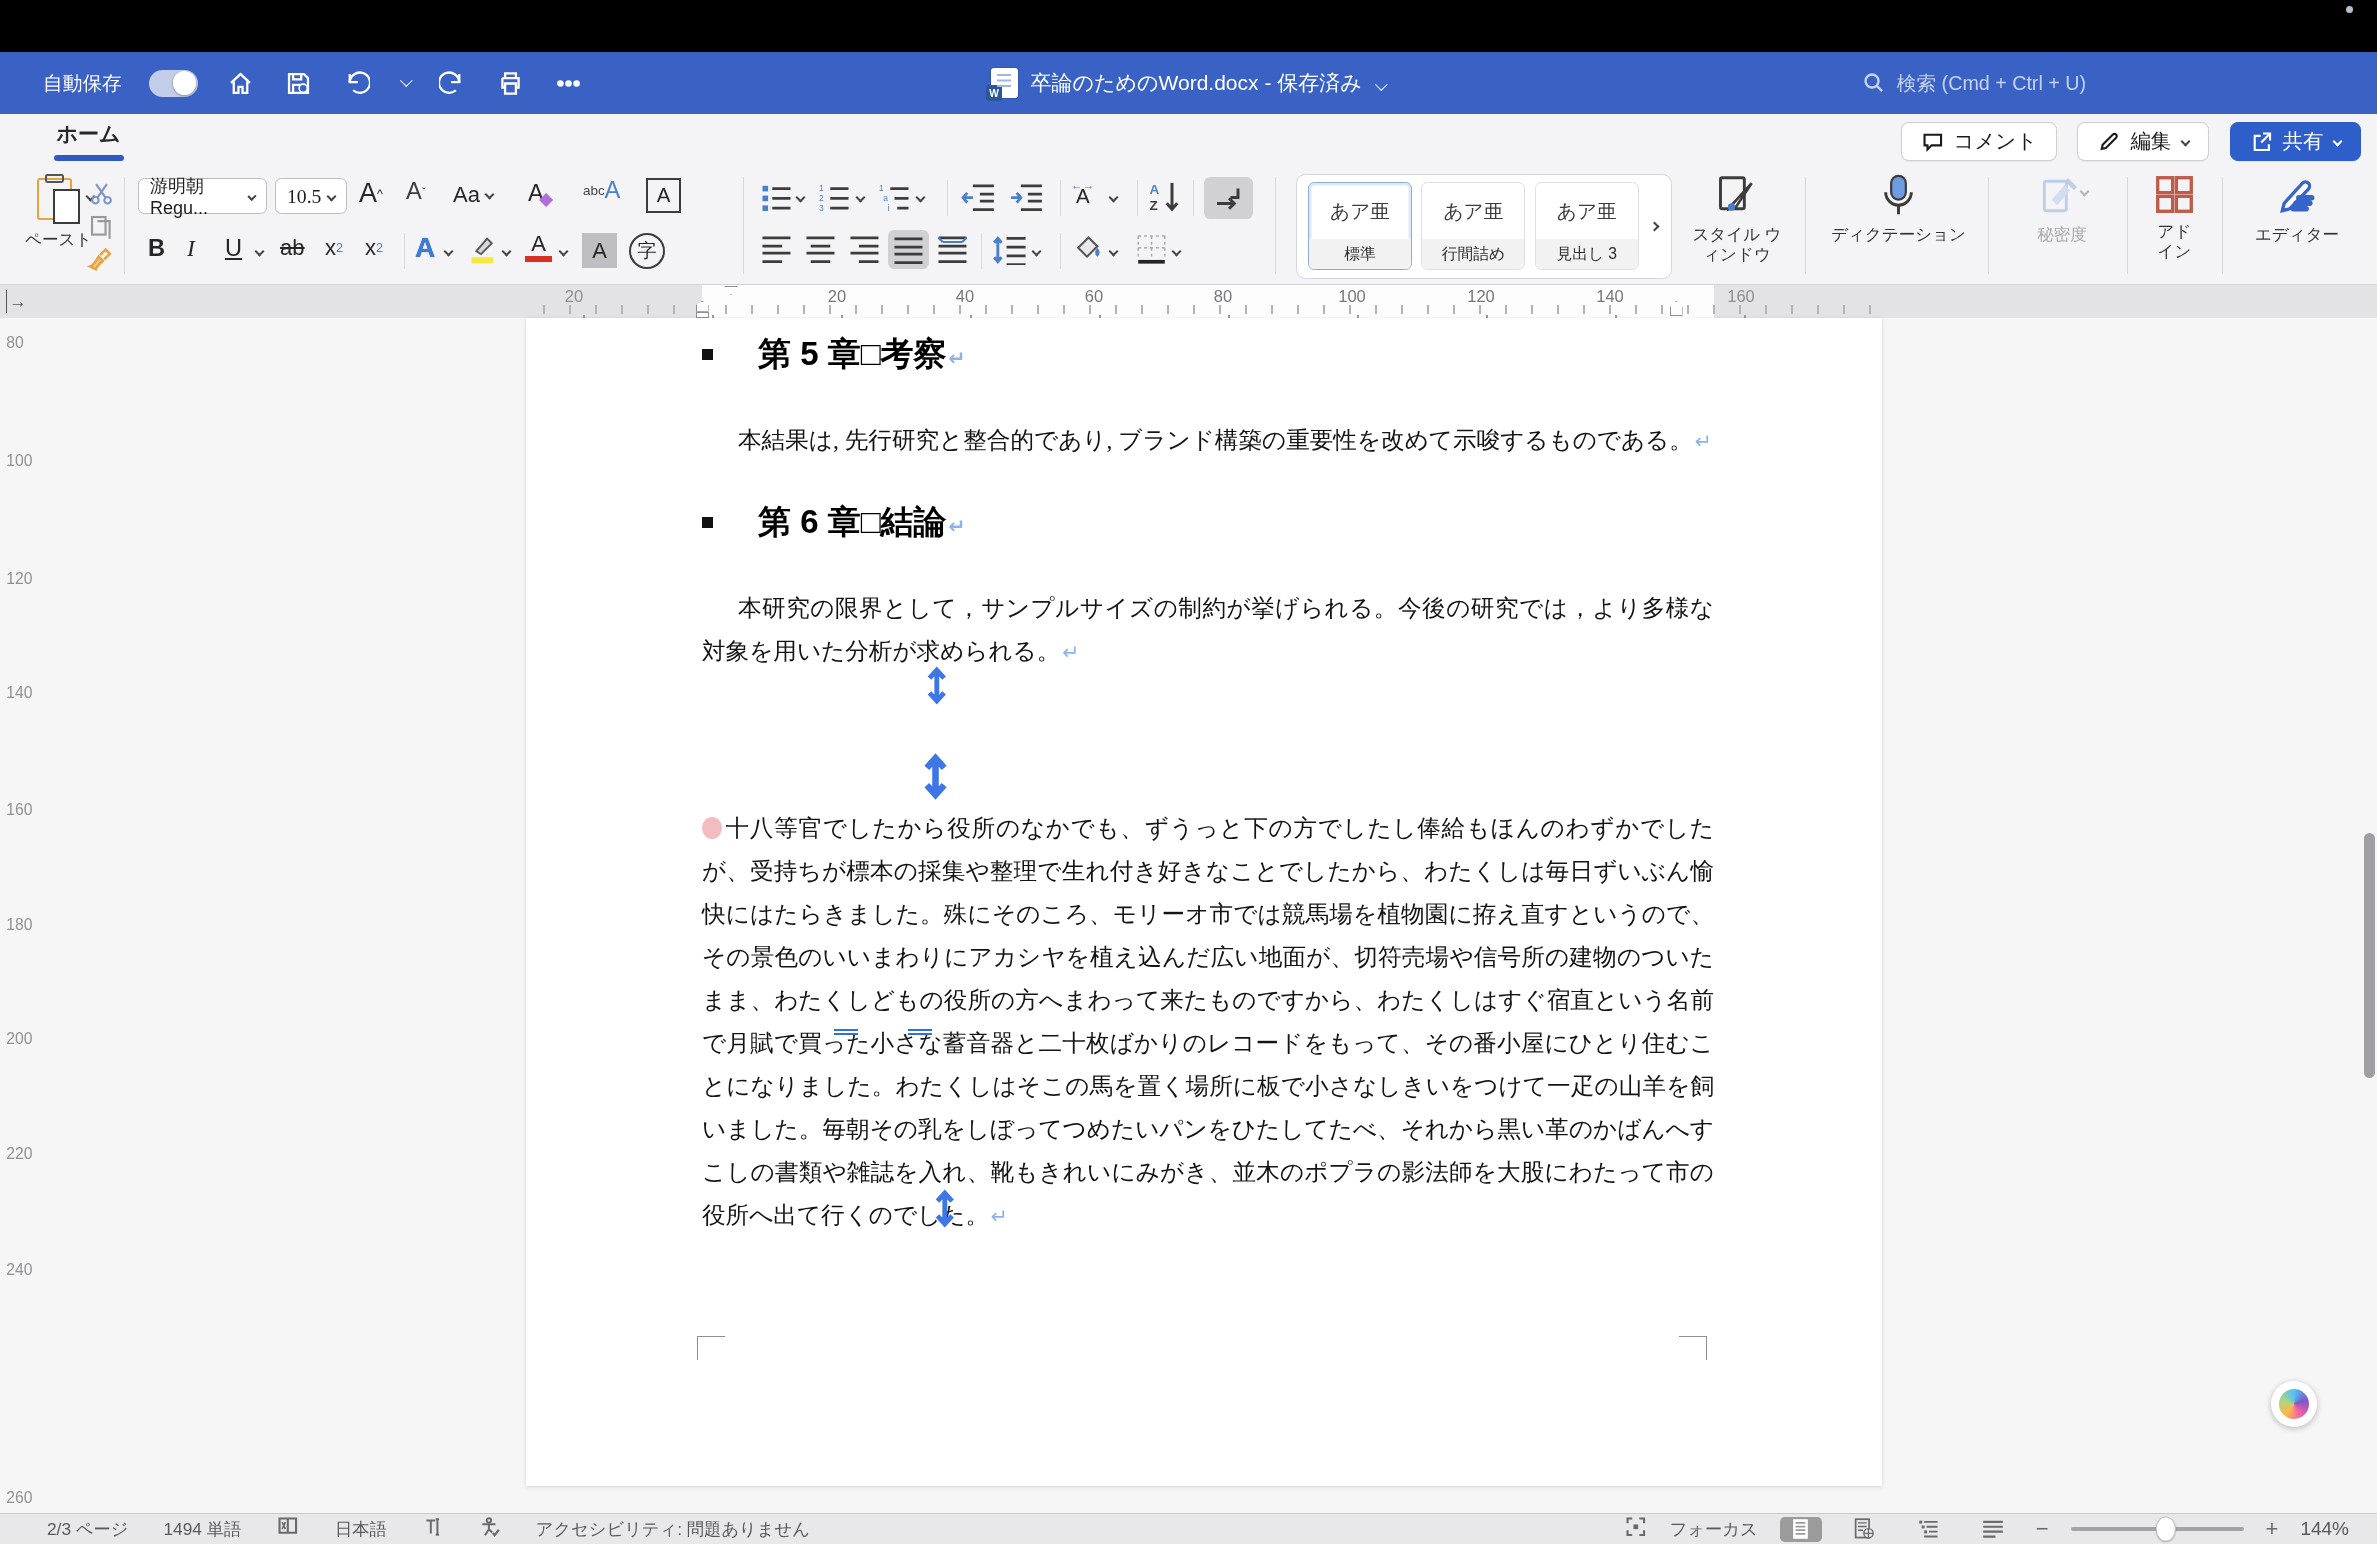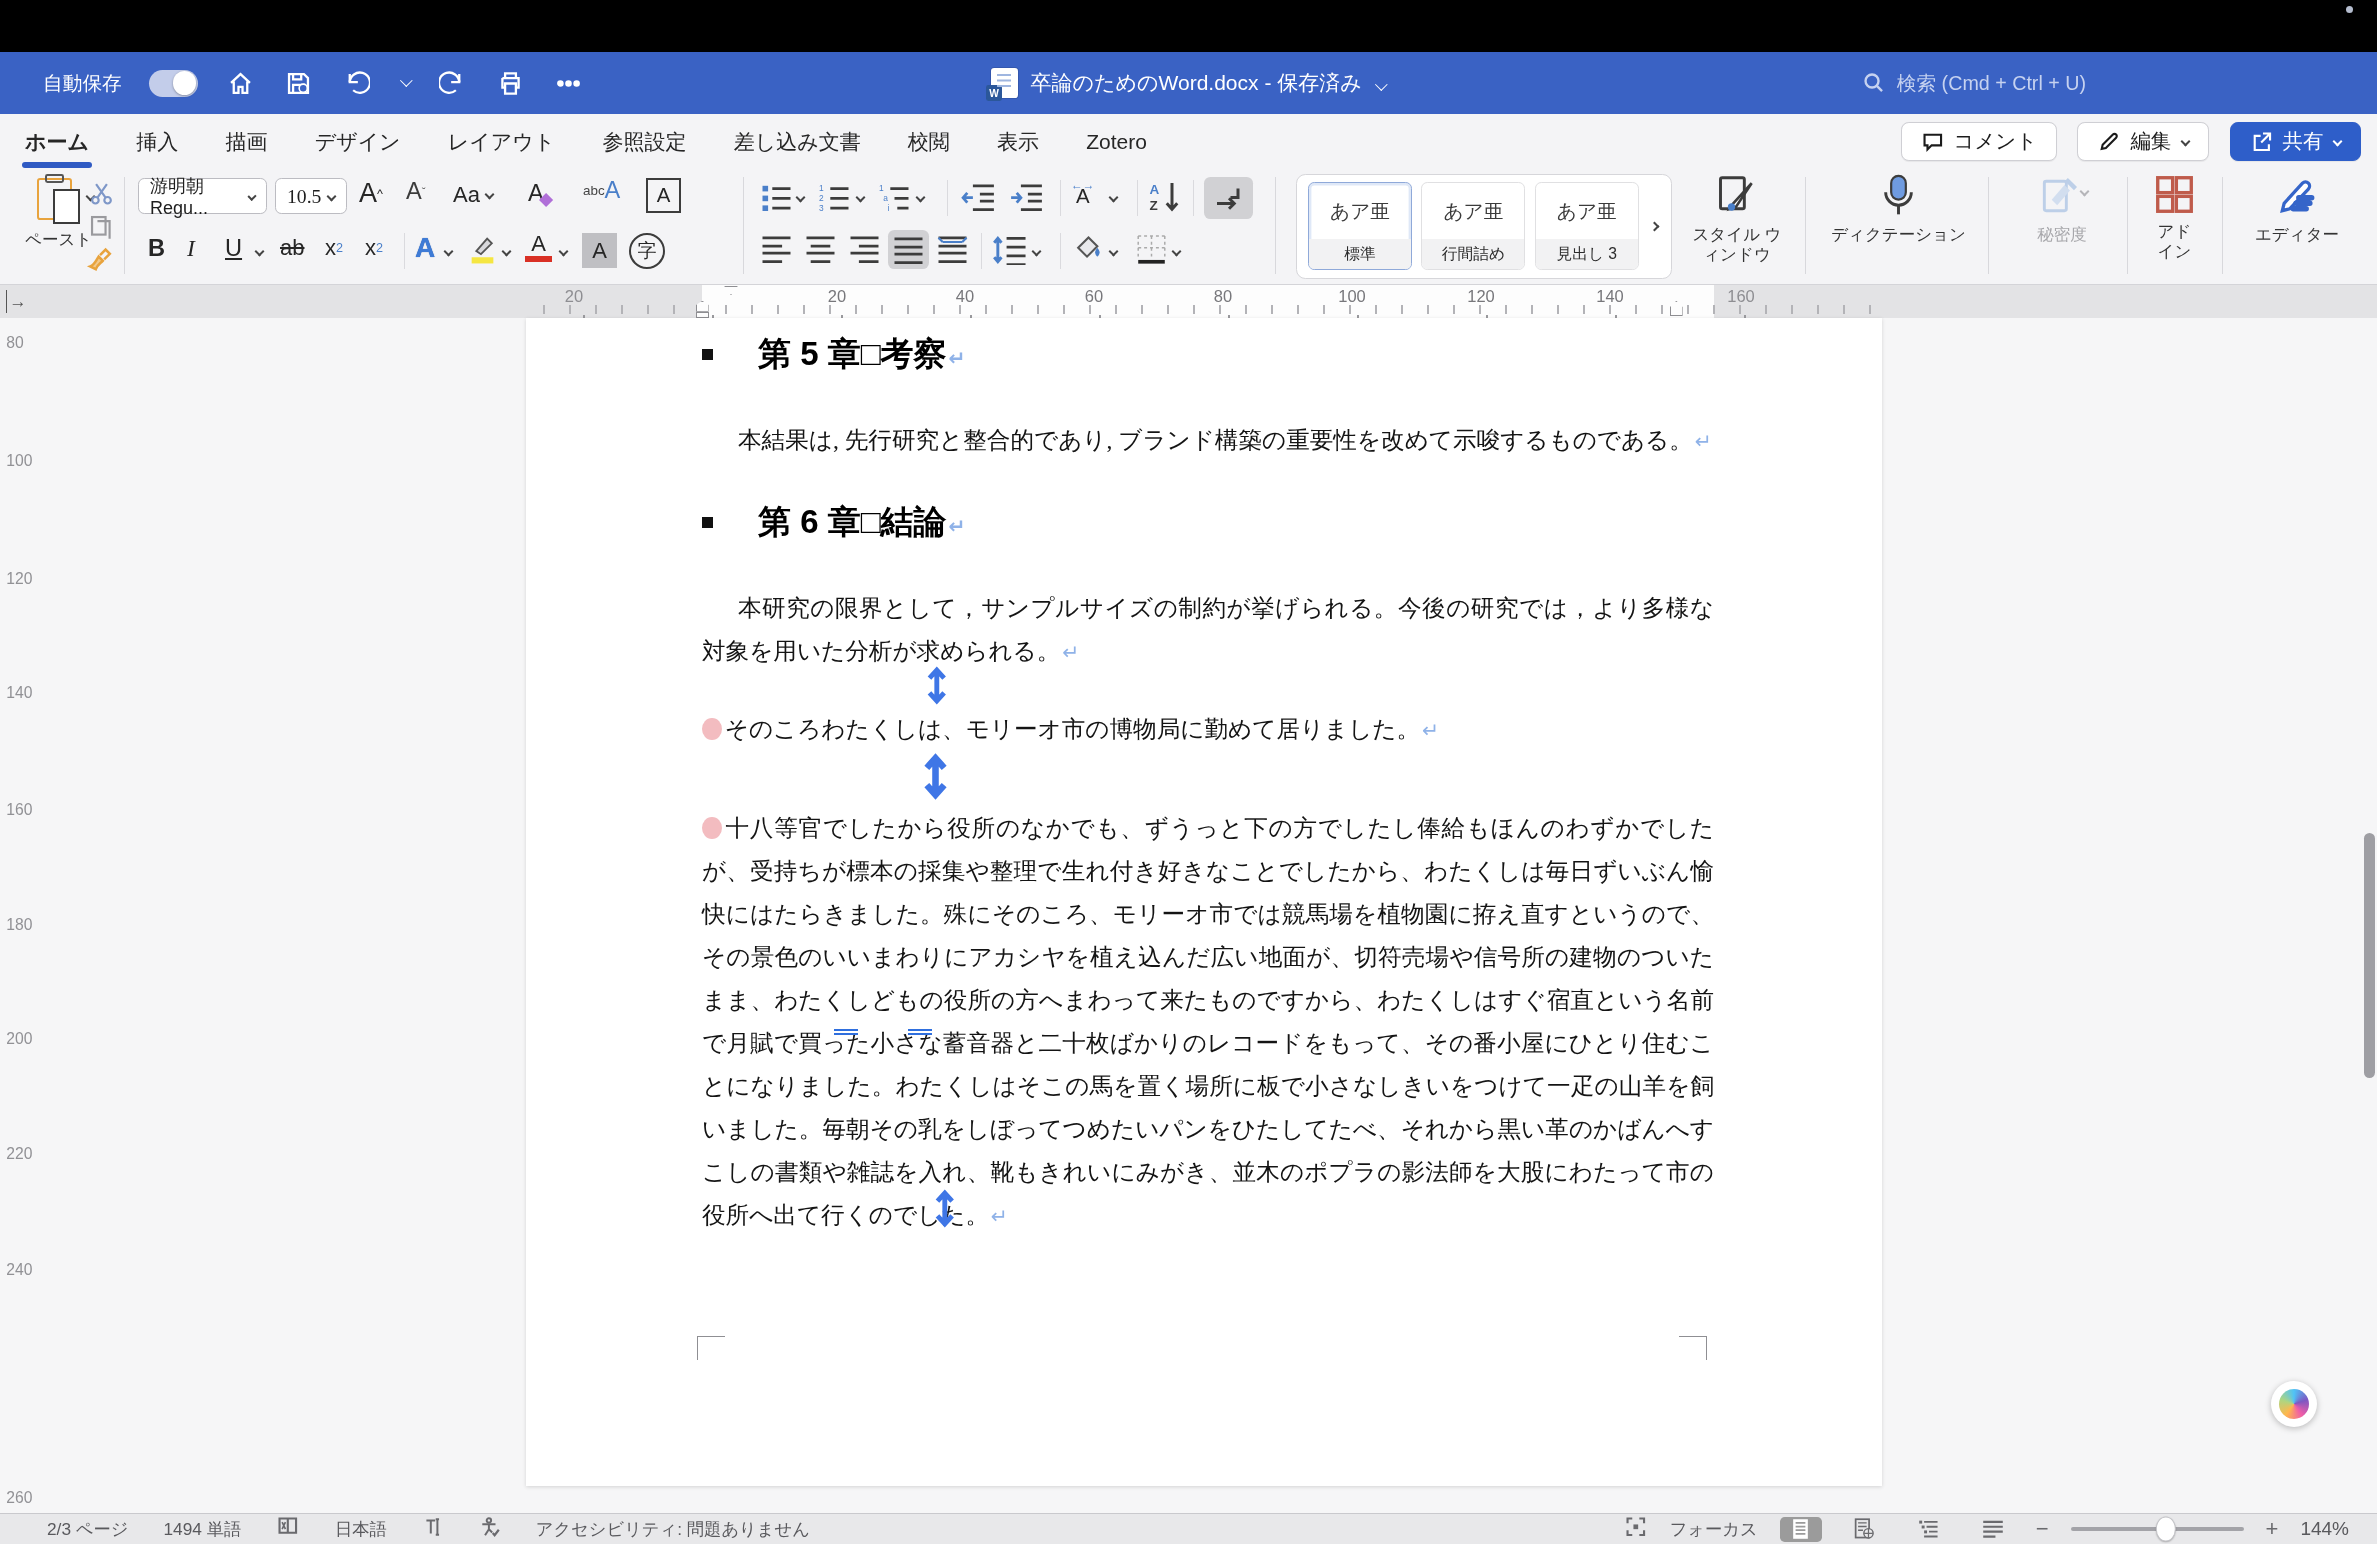--- a/index.html
+++ b/index.html
@@ -23,21 +23,21 @@
   .word-doc-icon { width:27px; height:30px; background:#fff; border-radius:3.1px; position:relative; box-shadow:0 0 0 0.8px rgba(0,0,0,.15); }
   .word-doc-icon::before { content:"W"; position:absolute; left:-4.7px; bottom:-3.1px; width:15.7px; height:15.7px; background:#2b579a; color:#fff; font-size:10.2px; font-weight:bold; display:flex; align-items:center; justify-content:center; border-radius:2.4px; }
   .word-doc-icon::after { content:""; position:absolute; left:6.3px; top:5.5px; width:14px; height:2.4px; background:#9fb6e0; box-shadow:0 5.5px 0 #9fb6e0, 0 11px 0 #9fb6e0; }
   #title-text { font-size:21px; }
   #title-center .chev-w { margin-top:1.6px; }
   #search-area { position:absolute; right:291px; top:0; height:62px; display:flex; align-items:center; gap:11px; color:#c6d2f0; font-size:19.7px; }
   #search-area svg { stroke:#c6d2f0; fill:none; stroke-width:2; }
 
   
   #tabrow { left:0; top:114px; width:2377px; height:55px; background:#f4f4f6; }
-  #tabs { position:absolute; left:22px; top:0; height:55px; display:flex; align-items:center; gap:41px; }
+  #tabs { position:absolute; left:22px; top:0; height:55px; display:flex; align-items:center; gap:41px;flex-direction:column; }
   .tab { font-size:21px; color:#262626; padding:6.3px 3.1px; position:relative; cursor:default; }
   .tab.active { font-weight:bold; }
   .tab.active::after { content:""; position:absolute; left:0; right:0; bottom:-6.3px; height:6.3px; border-radius:3.1px; background:#2f5ac3; }
   #tab-actions { position:absolute; right:15.7px; top:7.9px; display:flex; gap:20.4px; align-items:center; }
   .pill { height:39px; border-radius:7.9px; display:flex; align-items:center; gap:9.4px; padding:0 19px; font-size:20.4px; background:#fff; border:0.8px solid #cfcfd4; color:#1b1b1b; box-shadow:0 0.8px 0.8px rgba(0,0,0,.06); }
   .pill svg { stroke:#1b1b1b; fill:none; stroke-width:1.8; }
   .pill .chev { margin-left:1.6px; }
   .pill.share { background:#2e5ec9; border-color:#2e5ec9; color:#fff; }
   .pill.share svg { stroke:#fff; }
   .pill.share .chev { border-color:#fff; }
@@ -503,21 +503,20 @@
     <div class="doc-h1" style="top:182px;">
       <span class="sq-bullet"></span>
       <span><span>第 6 章□結論</span><span class="ret">↵</span></span>
     </div>
     <p class="doc-p indent" style="top:269px;"><span>本研究の限界として，サンプルサイズの制約が挙げられる。今後の研究では，より多様な対象を用いた分析が求められる。</span><span class="ret">↵</span></p>
 
     <svg class="sp-arrow" style="left:399px; top:348px;" width="23.6" height="39" viewBox="0 0 14 24">
         <path d="M7 3 V21 M2.5 7.5 L7 2.5 L11.5 7.5 M2.5 16.5 L7 21.5 L11.5 16.5" stroke="#3f76e6" stroke-width="3" fill="none"></path>
       </svg>
 
-    <p class="doc-p" style="top:390px;"><span class="pinkdot"></span><span>そのころわたくしは、モリーオ市の博物局に勤めて居りました。</span><span class="ret">↵</span></p>
 
     <svg class="sp-arrow" style="left:396px; top:434px;" width="27" height="49" viewBox="0 0 14 24">
         <path d="M7 3 V21 M2.5 7.5 L7 2.5 L11.5 7.5 M2.5 16.5 L7 21.5 L11.5 16.5" stroke="#3f76e6" stroke-width="3.4" fill="none"></path>
       </svg>
 
     <p class="doc-p" style="top:489px;"><span class="pinkdot"></span><span>十八等官でしたから役所のなかでも、ずうっと下の方でしたし俸給もほんのわずかでしたが、受持ちが標本の採集や整理で生れ付き好きなことでしたから、わたくしは毎日ずいぶん愉快にはたらきました。殊にそのころ、モリーオ市では競馬場を植物園に拵え直すというので、その景色のいいまわりにアカシヤを植え込んだ広い地面が、切符売場や信号所の建物のついたまま、わたくしどもの役所の方へまわって来たものですから、わたくしはすぐ宿直という名前で月賦で買った小さな蓄音器と二十枚ばかりのレコードをもって、その番小屋にひとり住むことになりました。わたくしはそこの馬を置く場所に板で小さなしきいをつけて一疋の山羊を飼いました。毎朝その乳をしぼってつめたいパンをひたしてたべ、それから黒い革のかばんへすこしの書類や雑誌を入れ、靴もきれいにみがき、並木のポプラの影法師を大股にわたって市の役所へ出て行くのでした。</span><span class="ret">↵</span></p>
 
     <div class="gmark" style="left:308px; top:711px;"></div>
     <div class="gmark" style="left:382px; top:711px;"></div>
 

